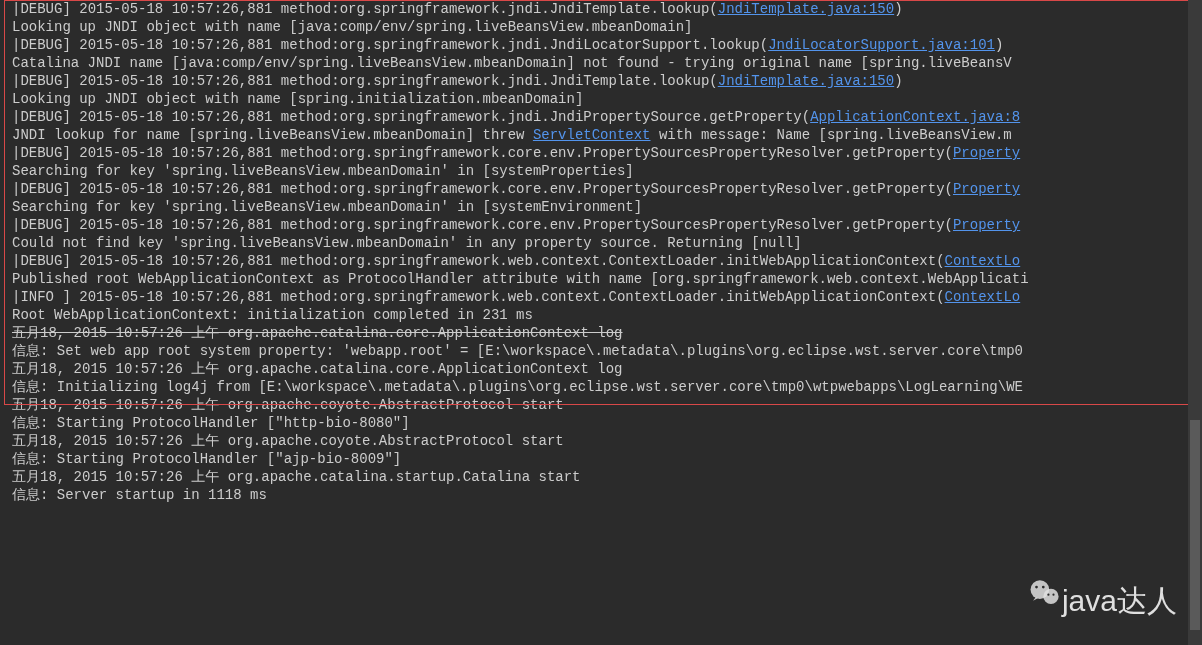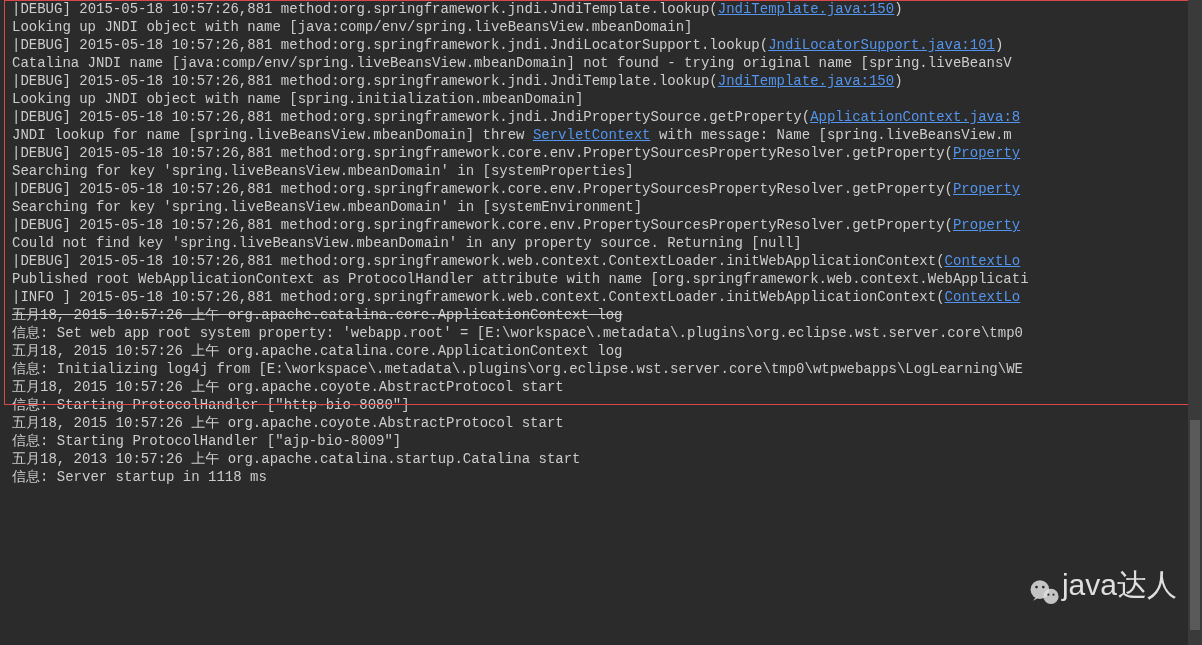--- a/index.html
+++ b/index.html
@@ -38,21 +38,21 @@
     pointer-events: none;
   }
   .strike {
     text-decoration: line-through;
   }
   .watermark {
     position: absolute;
     right: 25px;
     bottom: 35px;
     display: flex;
-    align-items: flex-start;
+    align-items: flex-end;
     color: rgba(255,255,255,0.85);
     font-family: "Microsoft YaHei", sans-serif;
     font-size: 30px;
   }
   .watermark .wm-icon {
     width: 34px;
     height: 34px;
     display: inline-flex;
     align-items: center;
     justify-content: center;
@@ -91,29 +91,30 @@
     <div class="line"><span>JNDI lookup for name [spring.liveBeansView.mbeanDomain] threw </span><span class="link">ServletContext</span><span> with message: Name [spring.liveBeansView.m</span></div>
     <div class="line"><span>|</span><span class="dbg">DEBUG</span><span>] 2015-05-18 10:57:26,881 method:org.springframework.core.env.PropertySourcesPropertyResolver.getProperty(</span><span class="link">Property</span></div>
     <div class="line"><span>Searching for key 'spring.liveBeansView.mbeanDomain' in [systemProperties]</span></div>
     <div class="line"><span>|</span><span class="dbg">DEBUG</span><span>] 2015-05-18 10:57:26,881 method:org.springframework.core.env.PropertySourcesPropertyResolver.getProperty(</span><span class="link">Property</span></div>
     <div class="line"><span>Searching for key 'spring.liveBeansView.mbeanDomain' in [systemEnvironment]</span></div>
     <div class="line"><span>|</span><span class="dbg">DEBUG</span><span>] 2015-05-18 10:57:26,881 method:org.springframework.core.env.PropertySourcesPropertyResolver.getProperty(</span><span class="link">Property</span></div>
     <div class="line"><span>Could not find key 'spring.liveBeansView.mbeanDomain' in any property source. Returning [null]</span></div>
     <div class="line"><span>|</span><span class="dbg">DEBUG</span><span>] 2015-05-18 10:57:26,881 method:org.springframework.web.context.ContextLoader.initWebApplicationContext(</span><span class="link">ContextLo</span></div>
     <div class="line"><span>Published root WebApplicationContext as ProtocolHandler attribute with name [org.springframework.web.context.WebApplicati</span></div>
     <div class="line"><span>|</span><span class="dbg">INFO </span><span>] 2015-05-18 10:57:26,881 method:org.springframework.web.context.ContextLoader.initWebApplicationContext(</span><span class="link">ContextLo</span></div>
+    <div class="line"><span>Root WebApplicationContext: initialization completed in 231 ms</span></div>
     <div class="line"><span class="strike">五月18, 2015 10:57:26 上午 org.apache.catalina.core.ApplicationContext log</span></div>
     <div class="line"><span>信息: Set web app root system property: 'webapp.root' = [E:\workspace\.metadata\.plugins\org.eclipse.wst.server.core\tmp0</span></div>
     <div class="line"><span>五月18, 2015 10:57:26 上午 org.apache.catalina.core.ApplicationContext log</span></div>
     <div class="line"><span>信息: Initializing log4j from [E:\workspace\.metadata\.plugins\org.eclipse.wst.server.core\tmp0\wtpwebapps\LogLearning\WE</span></div>
     <div class="line"><span>五月18, 2015 10:57:26 上午 org.apache.coyote.AbstractProtocol start</span></div>
     <div class="line"><span>信息: Starting ProtocolHandler ["http-bio-8080"]</span></div>
     <div class="line"><span>五月18, 2015 10:57:26 上午 org.apache.coyote.AbstractProtocol start</span></div>
     <div class="line"><span>信息: Starting ProtocolHandler ["ajp-bio-8009"]</span></div>
-    <div class="line"><span>五月18, 2013 10:57:26 上午 org.apache.catalina.startup.Catalina start</span></div>
+    <div class="line"><span>五月18, 2015 10:57:26 上午 org.apache.catalina.startup.Catalina start</span></div>
     <div class="line"><span>信息: Server startup in 1118 ms</span></div>
   </div>
 
 <div class="highlight-box"></div>
 
 <div class="watermark">
   <span class="wm-icon">
     <svg viewBox="0 0 40 40" width="34" height="34">
       <circle cx="14" cy="16" r="11" fill="rgba(255,255,255,0.85)"></circle>
       <circle cx="27" cy="24" r="9" fill="rgba(255,255,255,0.85)"></circle>

